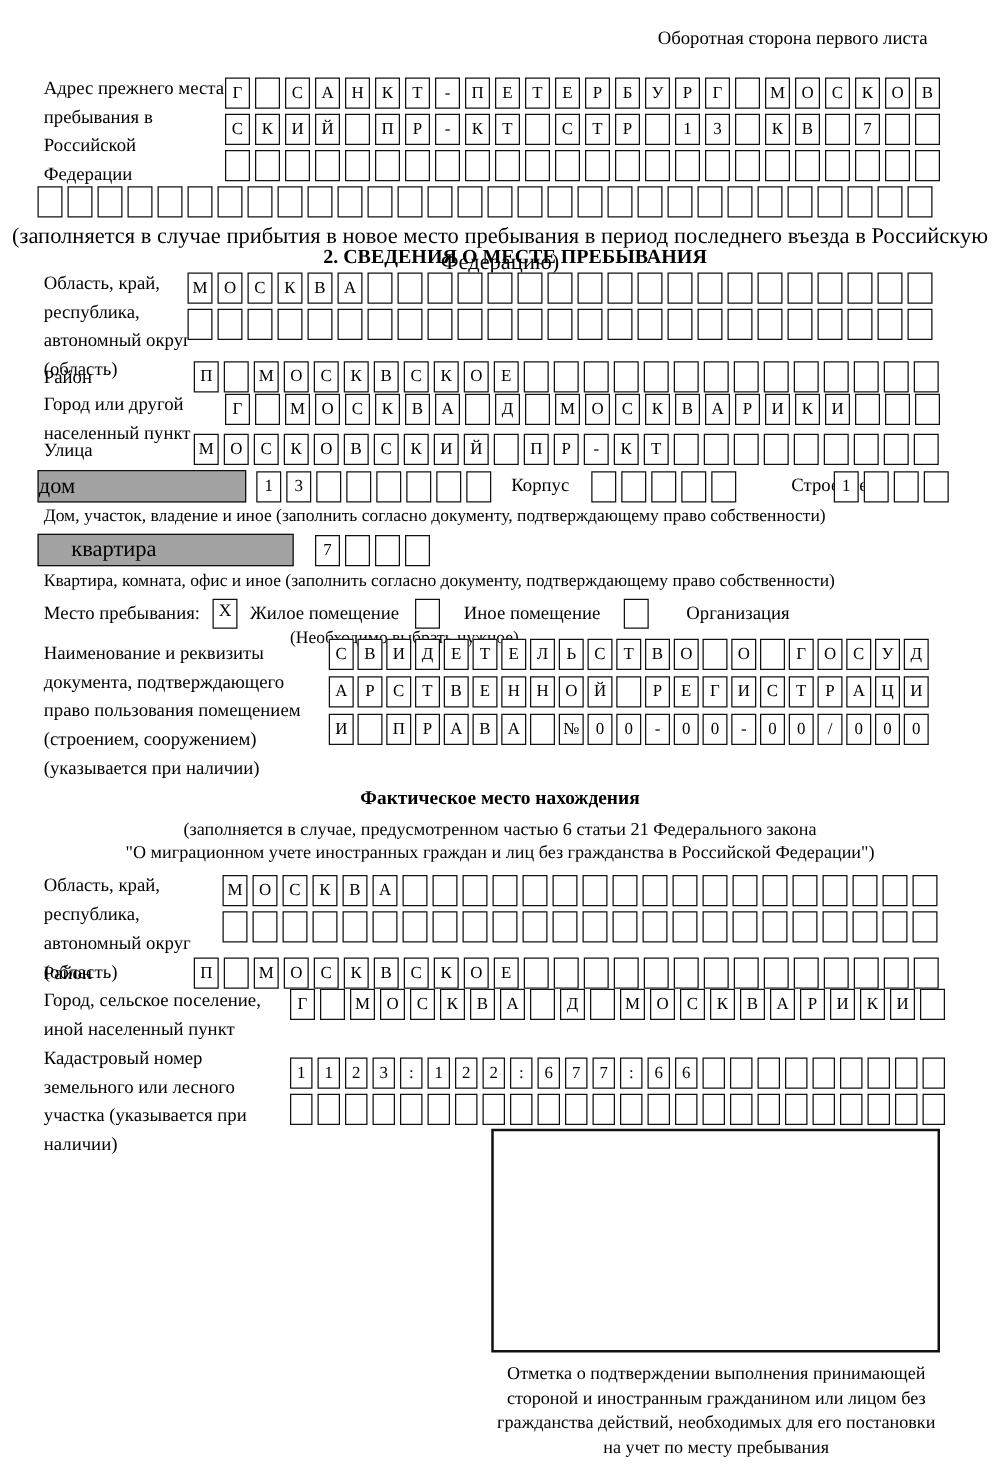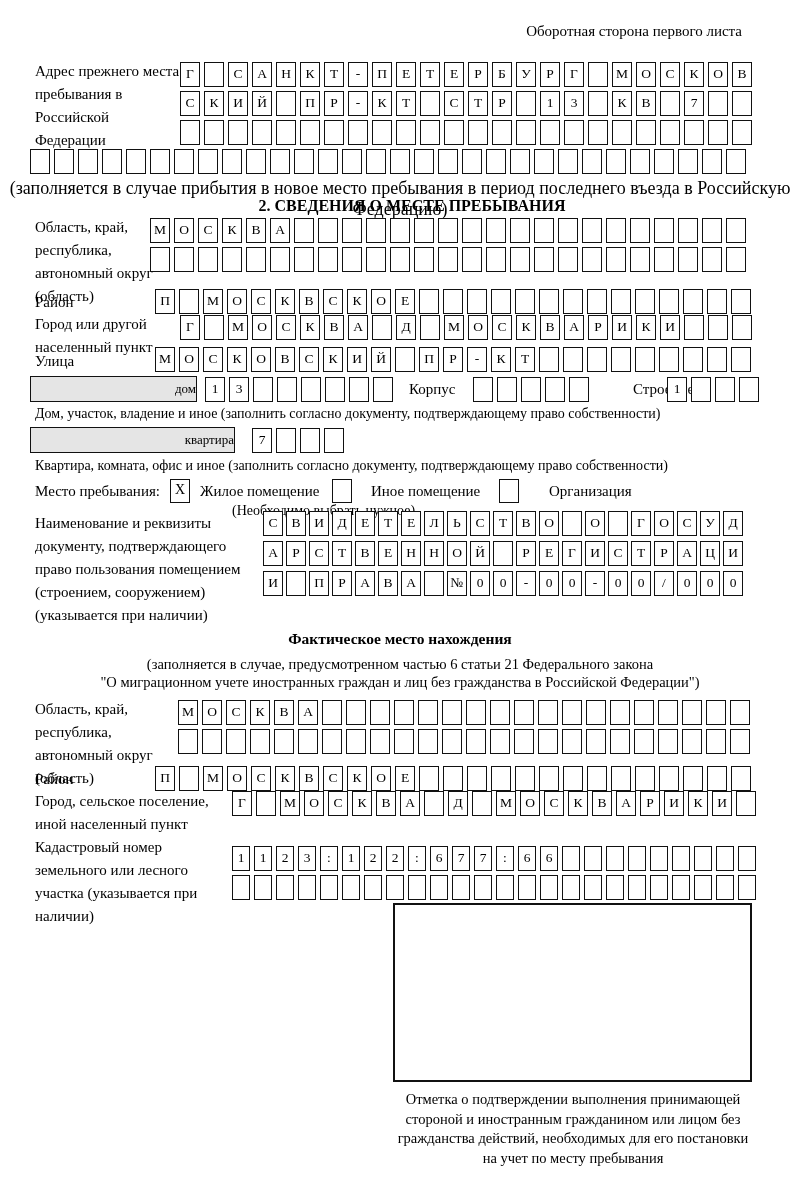--- a/index.html
+++ b/index.html
@@ -9,21 +9,21 @@
   .lbl{font-size:15px;line-height:23px;}
   .note{font-size:18px;}
   .center{left:0;width:800px;text-align:center;}
   .bold{font-weight:bold;}
   .boxrow{display:flex;}
   .cbox{flex:none;width:20px;height:25px;box-sizing:border-box;border:1.6px solid #111;
         margin-right:4px;font-size:13.5px;line-height:21px;text-align:center;background:#fff;}
   .tight .cbox{margin-right:3px;}
   .kad .cbox{width:18px;}
   .labelbox{box-sizing:border-box;border:1.6px solid #111;height:26px;
-            font-size:13px;line-height:23px;text-align:right;background:#e5e5e5;}
+            font-size:18px;line-height:23px;text-align:left;background:#a3a3a3;}
   .chk{display:inline-block;box-sizing:border-box;width:20px;height:24px;border:1.6px solid #111;
        font-size:14px;line-height:20px;text-align:center;vertical-align:middle;background:#fff;}
   .stampbox{box-sizing:border-box;border:2px solid #111;background:#fff;}
 </style>
 </head>
 <body>
 
 <div class="abs lbl" style="top:20px;right:58px;text-align:right;">Оборотная сторона первого листа</div>
 
 <div class="abs lbl" style="left:35px;top:60px;width:145px;">Адрес прежнего места пребывания в Российской Федерации</div>
@@ -322,21 +322,21 @@
 
 <div class="abs lbl" style="left:35px;top:480px;">Место пребывания:</div>
 <span class="abs chk" style="left:170px;top:479px;">X</span>
 <div class="abs lbl" style="left:200px;top:480px;">Жилое помещение</div>
 <span class="abs chk" style="left:332px;top:479px;"></span>
 <div class="abs lbl" style="left:371px;top:480px;">Иное помещение</div>
 <span class="abs chk" style="left:499px;top:479px;"></span>
 <div class="abs lbl" style="left:549px;top:480px;">Организация</div>
 <div class="abs" style="left:232px;top:503px;font-size:14px;">(Необходимо выбрать нужное)</div>
 
-<div class="abs lbl" style="left:35px;top:512px;width:225px;">Наименование и реквизиты документу, подтверждающего право пользования помещением (строением, сооружением) (указывается при наличии)</div>
+<div class="abs lbl" style="left:35px;top:512px;width:225px;">Наименование и реквизиты документа, подтверждающего право пользования помещением (строением, сооружением) (указывается при наличии)</div>
 <div class="abs boxrow tight" style="left:263px;top:511px;">
     <span class="cbox">С</span>
     <span class="cbox">В</span>
     <span class="cbox">И</span>
     <span class="cbox">Д</span>
     <span class="cbox">Е</span>
     <span class="cbox">Т</span>
     <span class="cbox">Е</span>
     <span class="cbox">Л</span>
     <span class="cbox">Ь</span>

